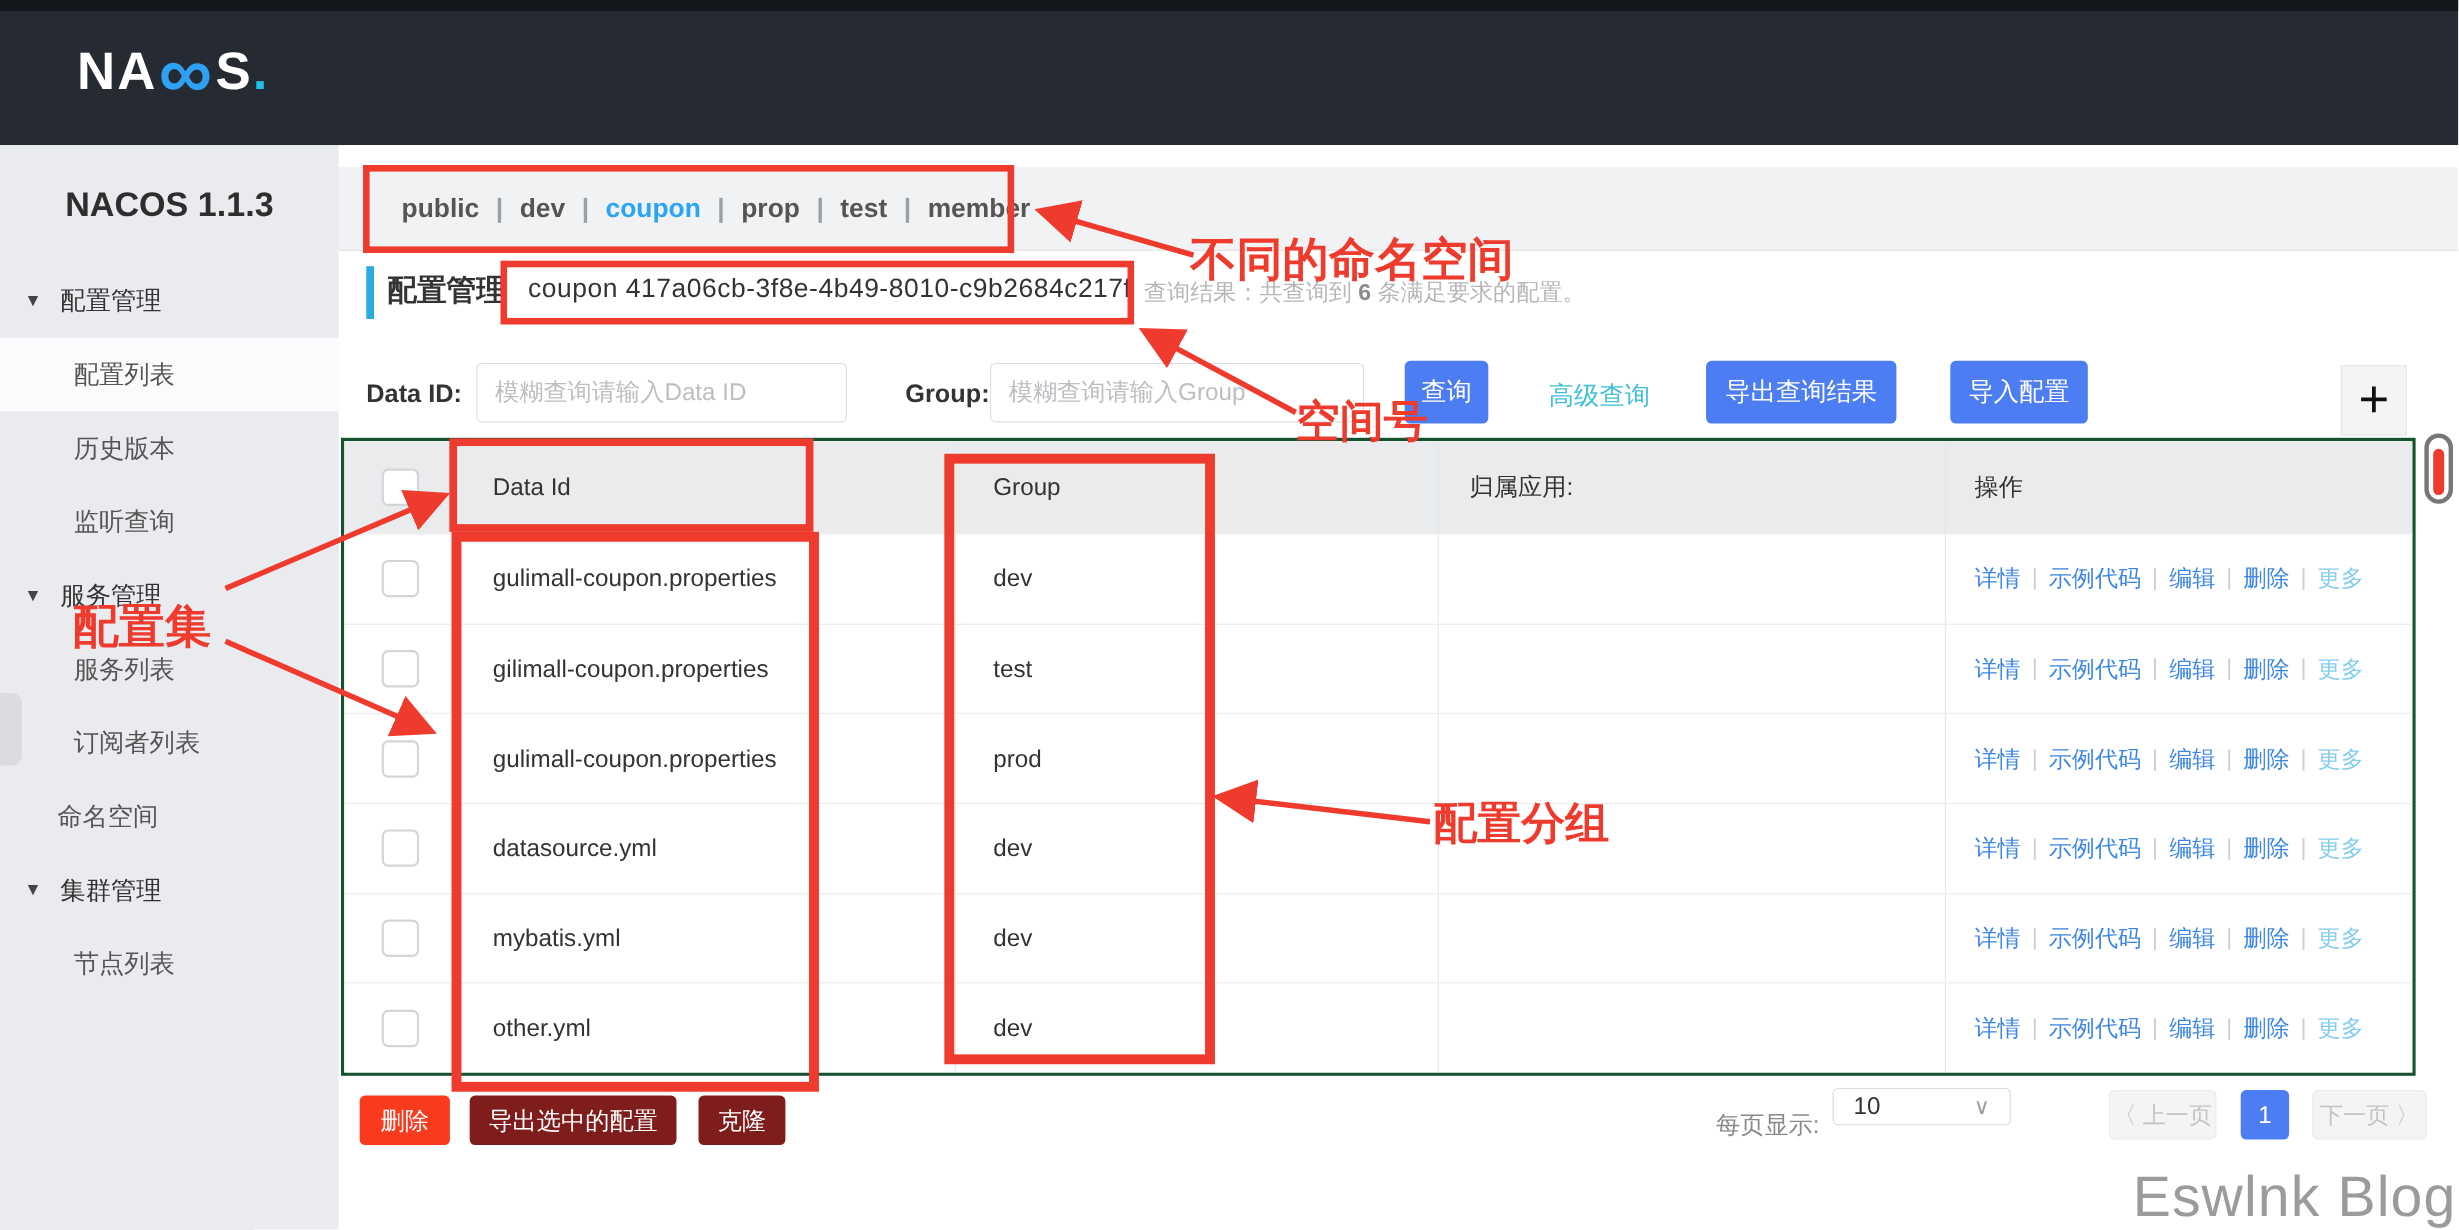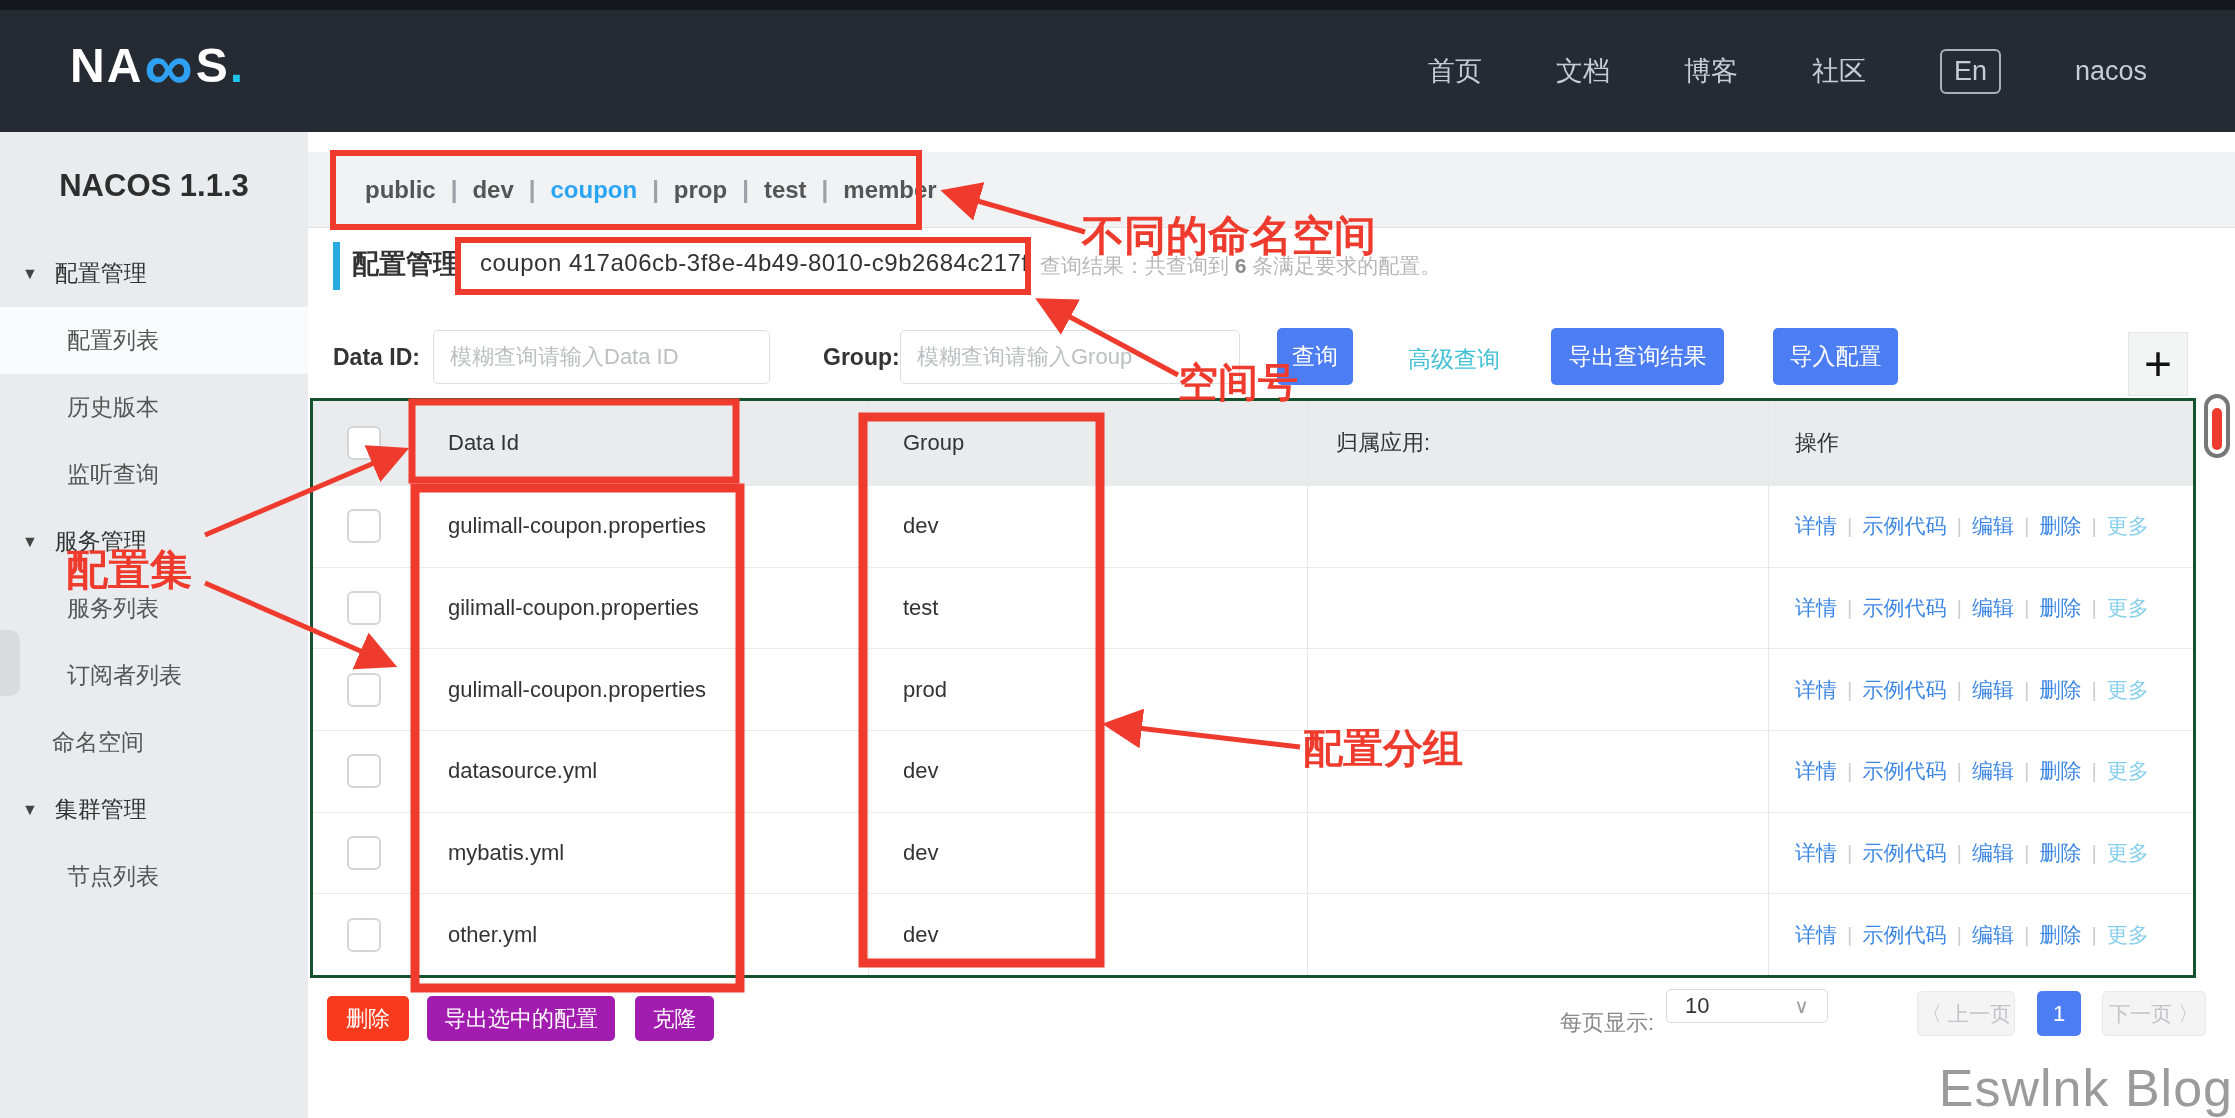--- a/index.html
+++ b/index.html
@@ -60,21 +60,21 @@
   .thead .cell{font-size:22px;color:#333;}
   .cbx{width:30px;height:30px;background:#fff;border:2px solid #d3d5d8;border-radius:6px;cursor:pointer;}
   .ops{display:flex;align-items:center;gap:10px;font-size:21px;white-space:nowrap;}
   .oplink{color:#3d87e4;cursor:pointer;}
   .oplink.more{color:#86cfec;}
   .opsep{color:#cfcfcf;}
 
   
   .fbtn{position:absolute;top:864px;height:45px;border:none;border-radius:5px;color:#fff;font-size:22px;cursor:pointer;font-family:"Liberation Sans",sans-serif;}
   .fbtn.red{background:#fa3a1c;}
-  .fbtn.blue{background:#a21caf;}
+  .fbtn.blue{background:#7f1d1d;}
   .psize-label{position:absolute;left:1252px;top:876px;font-size:22px;color:#8a8a8a;}
   .psize-select{position:absolute;left:1358px;top:857px;width:162px;height:34px;border:1px solid #d8dadc;border-radius:5px;background:#fff;display:flex;align-items:center;justify-content:space-between;padding:0 18px;box-sizing:border-box;font-size:22px;color:#333;cursor:pointer;}
   .psize-select .chev{color:#9aa0a6;font-size:20px;}
   .pg-btn{position:absolute;top:859px;height:45px;background:#f4f4f5;border:1px solid #e9e9ea;border-radius:5px;color:#c3c3c6;font-size:21px;display:flex;align-items:center;justify-content:center;cursor:default;box-sizing:border-box;}
   .pg-cur{position:absolute;top:859px;width:44px;height:45px;background:#4c7df2;border-radius:5px;color:#fff;font-size:22px;display:flex;align-items:center;justify-content:center;cursor:pointer;}
   .watermark{position:absolute;right:2px;bottom:0px;font-size:52px;color:#9b9b9b;letter-spacing:1px;margin-left:18px;}
 
   
   .overlay{position:absolute;inset:0;pointer-events:none;z-index:50;}
   .ann-text{font-family:"Liberation Sans",sans-serif;font-weight:bold;}
@@ -84,28 +84,20 @@
 
 <div class="root">
 
   <div class="topbar">
     <div class="topstrip"></div>
     <div class="logo">
       <span>NA</span>
       <span class="inf">∞</span>
       <span>S</span>
       <span class="dot">.</span>
-    </div>
-    <div class="topnav">
-      <span class="navitem">首页</span>
-      <span class="navitem">文档</span>
-      <span class="navitem">博客</span>
-      <span class="navitem">社区</span>
-      <span class="lang-box">En</span>
-      <span class="navitem">nacos</span>
     </div>
   </div>
 
   <div class="sidebar">
     <div class="sidebar-title">NACOS 1.1.3</div>
     <div class="mi group">
       <span class="caret">▼</span>
       <span>配置管理</span>
     </div>
     <div class="mi child active">配置列表</div>

